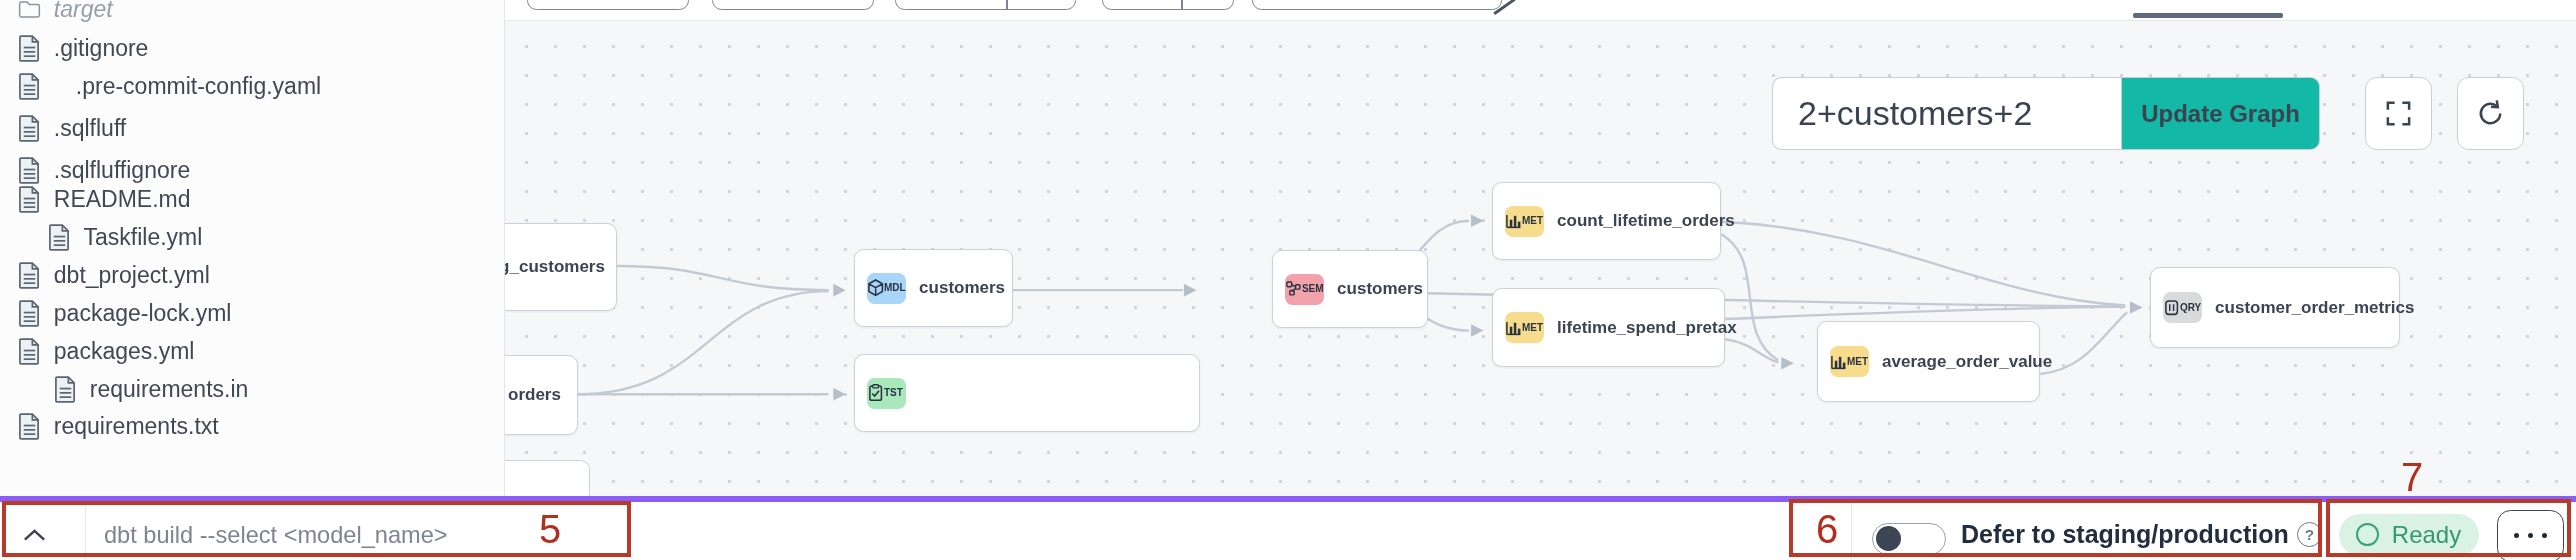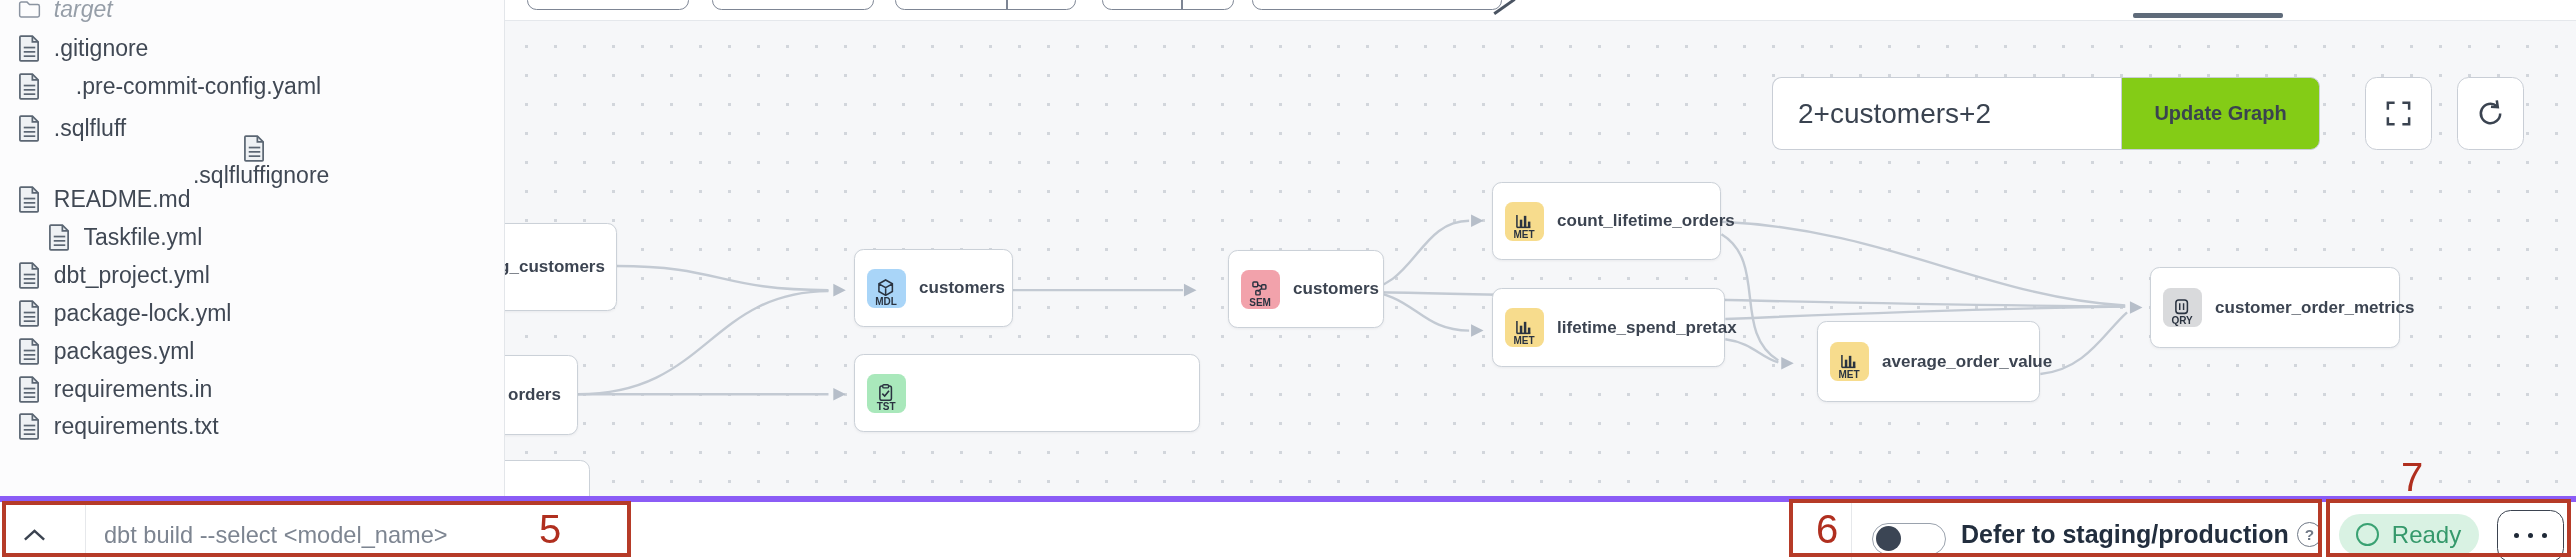--- a/index.html
+++ b/index.html
@@ -22,46 +22,46 @@
   .diag-frag{position:absolute;left:1503px;top:-5.8px;width:2.9px;height:25px;
     background:#4a5462;transform:rotate(55deg);}
 
   
   .edges{position:absolute;left:0;top:0;z-index:1;}
 
   
   .node{position:absolute;background:#fff;border:1.4px solid #cbd1d8;border-radius:9.6px;
     box-shadow:0 1px 2.9px rgba(16,24,40,.06);display:flex;align-items:center;
     box-sizing:border-box;z-index:2;}
-  .node .badge{width:39px;height:39px;border-radius:7.7px;display:flex;flex-direction:column;
-    align-items:center;justify-content:flex-end;flex:0 0 auto;margin-right:13.5px;}
+  .node .badge{width:39px;height:31px;border-radius:7.7px;display:flex;flex-direction:row;
+    align-items:center;justify-content:flex-start;flex:0 0 auto;margin-right:13.5px;}
   .node .badge svg{display:block;}
   .node .badge .code{font-size:10px;font-weight:700;color:#2a3340;line-height:10.6px;margin-top:1px;}
   .node .lbl{font-size:17px;font-weight:600;color:#3c4451;white-space:nowrap;}
 
   .cut-rect{position:absolute;left:456px;top:460px;width:134px;height:58px;background:#fff;
     border:1.4px solid #cbd1d8;border-radius:0 9.6px 0 0;box-sizing:border-box;z-index:2;}
 
   
   .sidebar{position:absolute;left:0;top:0;width:504px;height:496px;background:#fcfcfd;
     border-right:1px solid #e3e6ea;z-index:5;overflow:hidden;}
   .file-row{position:absolute;left:0;width:100%;height:37px;display:flex;align-items:center;
     padding-left:18.3px;box-sizing:border-box;}
   .file-row .f-icon{width:23px;height:27px;margin-right:12.5px;flex:0 0 auto;}
   .file-row .f-label{font-size:23px;color:#404854;white-space:nowrap;}
   .file-row.folder .f-label{font-style:italic;color:#969ea8;}
 
   
   .gcontrols{position:absolute;z-index:4;}
   .selector-group{position:absolute;left:1772px;top:77px;height:73px;display:flex;}
   .selector-input{width:349px;height:73px;box-sizing:border-box;border:1.4px solid #c9ced6;
-    border-right:none;border-radius:9.6px 0 0 9.6px;background:#fff;font-size:28px;color:#3a4350;
+    border-right:none;border-radius:9.6px 0 0 9.6px;background:#fff;font-size:34px;color:#3a4350;
     padding:0 0 0 25px;outline:none;font-family:"Liberation Sans",sans-serif;}
   .update-btn{width:199px;height:73px;box-sizing:border-box;border:1.4px solid #c9ced6;
-    border-radius:0 9.6px 9.6px 0;background:#84cc16;font-size:20px;font-weight:600;color:#3a4350;
+    border-radius:0 9.6px 9.6px 0;background:#14b8a6;font-size:24px;font-weight:600;color:#3a4350;
     display:flex;align-items:center;justify-content:center;cursor:pointer;}
   .sq-btn{position:absolute;top:77px;width:67px;height:73px;background:#fff;
     border:1.4px solid #c9ced6;border-radius:11.6px;box-sizing:border-box;
     display:flex;align-items:center;justify-content:center;cursor:pointer;}
 
   
   .bottom-bar{position:absolute;left:0;top:496px;width:2576px;height:65px;background:#fff;
     border-top:6px solid #8b5cf6;z-index:6;box-sizing:border-box;}
   .bb-chevron{position:absolute;left:13.5px;top:15.4px;width:42px;height:35px;display:flex;
     align-items:center;justify-content:center;cursor:pointer;}
@@ -148,21 +148,21 @@
       <div class="node" style="left:854px;top:354px;width:346px;height:78px;padding-left:11.6px;">
         <div class="badge" style="background:#a9e8bb;">
           <svg width="17.3" height="17.3" viewBox="0 0 18 18">
             <rect x="3" y="2" width="12" height="15" rx="2" fill="none" stroke="#2a3340" stroke-width="1.6"></rect>
             <rect x="6" y="0.8" width="6" height="3.2" rx="1" fill="#a9e8bb" stroke="#2a3340" stroke-width="1.4"></rect>
             <path d="M5.5,10 L8,12.5 L12.5,7" fill="none" stroke="#2a3340" stroke-width="1.7"></path>
           </svg>
           <span class="code">TST</span>
         </div>
       </div>
-      <div class="node" style="left:1228px;top:250px;width:156px;height:78px;padding-left:11.6px;">
+      <div class="node" style="left:1272px;top:250px;width:156px;height:78px;padding-left:11.6px;">
         <div class="badge" style="background:#f2a2ab;">
           <svg width="17.3" height="17.3" viewBox="0 0 18 18">
             <rect x="2" y="2" width="5" height="5" rx="1" fill="none" stroke="#2a3340" stroke-width="1.5"></rect>
             <rect x="11" y="5" width="4.5" height="4.5" rx="1" fill="none" stroke="#2a3340" stroke-width="1.5"></rect>
             <rect x="5" y="11" width="4.5" height="4.5" rx="1" fill="none" stroke="#2a3340" stroke-width="1.5"></rect>
             <path d="M7,5 L11,7 M7,12 L11,9" stroke="#2a3340" stroke-width="1.4"></path>
           </svg>
           <span class="code">SEM</span>
         </div>
         <span class="lbl">customers</span>
@@ -267,21 +267,21 @@
             <path d="M3,1 h12 l6,6 v19 a1,1 0 0 1 -1,1 h-17 a1,1 0 0 1 -1,-1 v-24 a1,1 0 0 1 1,-1 z" fill="#eef1f4" stroke="#5b6673" stroke-width="1.8"></path>
             <path d="M15,1 v6 h6" fill="none" stroke="#5b6673" stroke-width="1.8"></path>
             <g stroke="#5b6673" stroke-width="1.8">
               <line x1="6" y1="13" x2="18" y2="13"></line>
               <line x1="6" y1="17.5" x2="18" y2="17.5"></line>
               <line x1="6" y1="22" x2="18" y2="22"></line>
             </g>
           </svg>
           <span class="f-label">.sqlfluff</span>
         </div>
-        <div class="file-row" style="top:135px;flex-direction:column;">
+        <div class="file-row" style="top:152px;">
           <svg class="f-icon" viewBox="0 0 24 28">
             <path d="M3,1 h12 l6,6 v19 a1,1 0 0 1 -1,1 h-17 a1,1 0 0 1 -1,-1 v-24 a1,1 0 0 1 1,-1 z" fill="#eef1f4" stroke="#5b6673" stroke-width="1.8"></path>
             <path d="M15,1 v6 h6" fill="none" stroke="#5b6673" stroke-width="1.8"></path>
             <g stroke="#5b6673" stroke-width="1.8">
               <line x1="6" y1="13" x2="18" y2="13"></line>
               <line x1="6" y1="17.5" x2="18" y2="17.5"></line>
               <line x1="6" y1="22" x2="18" y2="22"></line>
             </g>
           </svg>
           <span class="f-label">.sqlfluffignore</span>
@@ -339,21 +339,21 @@
             <path d="M3,1 h12 l6,6 v19 a1,1 0 0 1 -1,1 h-17 a1,1 0 0 1 -1,-1 v-24 a1,1 0 0 1 1,-1 z" fill="#eef1f4" stroke="#5b6673" stroke-width="1.8"></path>
             <path d="M15,1 v6 h6" fill="none" stroke="#5b6673" stroke-width="1.8"></path>
             <g stroke="#5b6673" stroke-width="1.8">
               <line x1="6" y1="13" x2="18" y2="13"></line>
               <line x1="6" y1="17.5" x2="18" y2="17.5"></line>
               <line x1="6" y1="22" x2="18" y2="22"></line>
             </g>
           </svg>
           <span class="f-label">packages.yml</span>
         </div>
-        <div class="file-row" style="top:371px;">
+        <div class="file-row" style="top:371px;margin-left:36px;">
           <svg class="f-icon" viewBox="0 0 24 28">
             <path d="M3,1 h12 l6,6 v19 a1,1 0 0 1 -1,1 h-17 a1,1 0 0 1 -1,-1 v-24 a1,1 0 0 1 1,-1 z" fill="#eef1f4" stroke="#5b6673" stroke-width="1.8"></path>
             <path d="M15,1 v6 h6" fill="none" stroke="#5b6673" stroke-width="1.8"></path>
             <g stroke="#5b6673" stroke-width="1.8">
               <line x1="6" y1="13" x2="18" y2="13"></line>
               <line x1="6" y1="17.5" x2="18" y2="17.5"></line>
               <line x1="6" y1="22" x2="18" y2="22"></line>
             </g>
           </svg>
           <span class="f-label">requirements.in</span>

